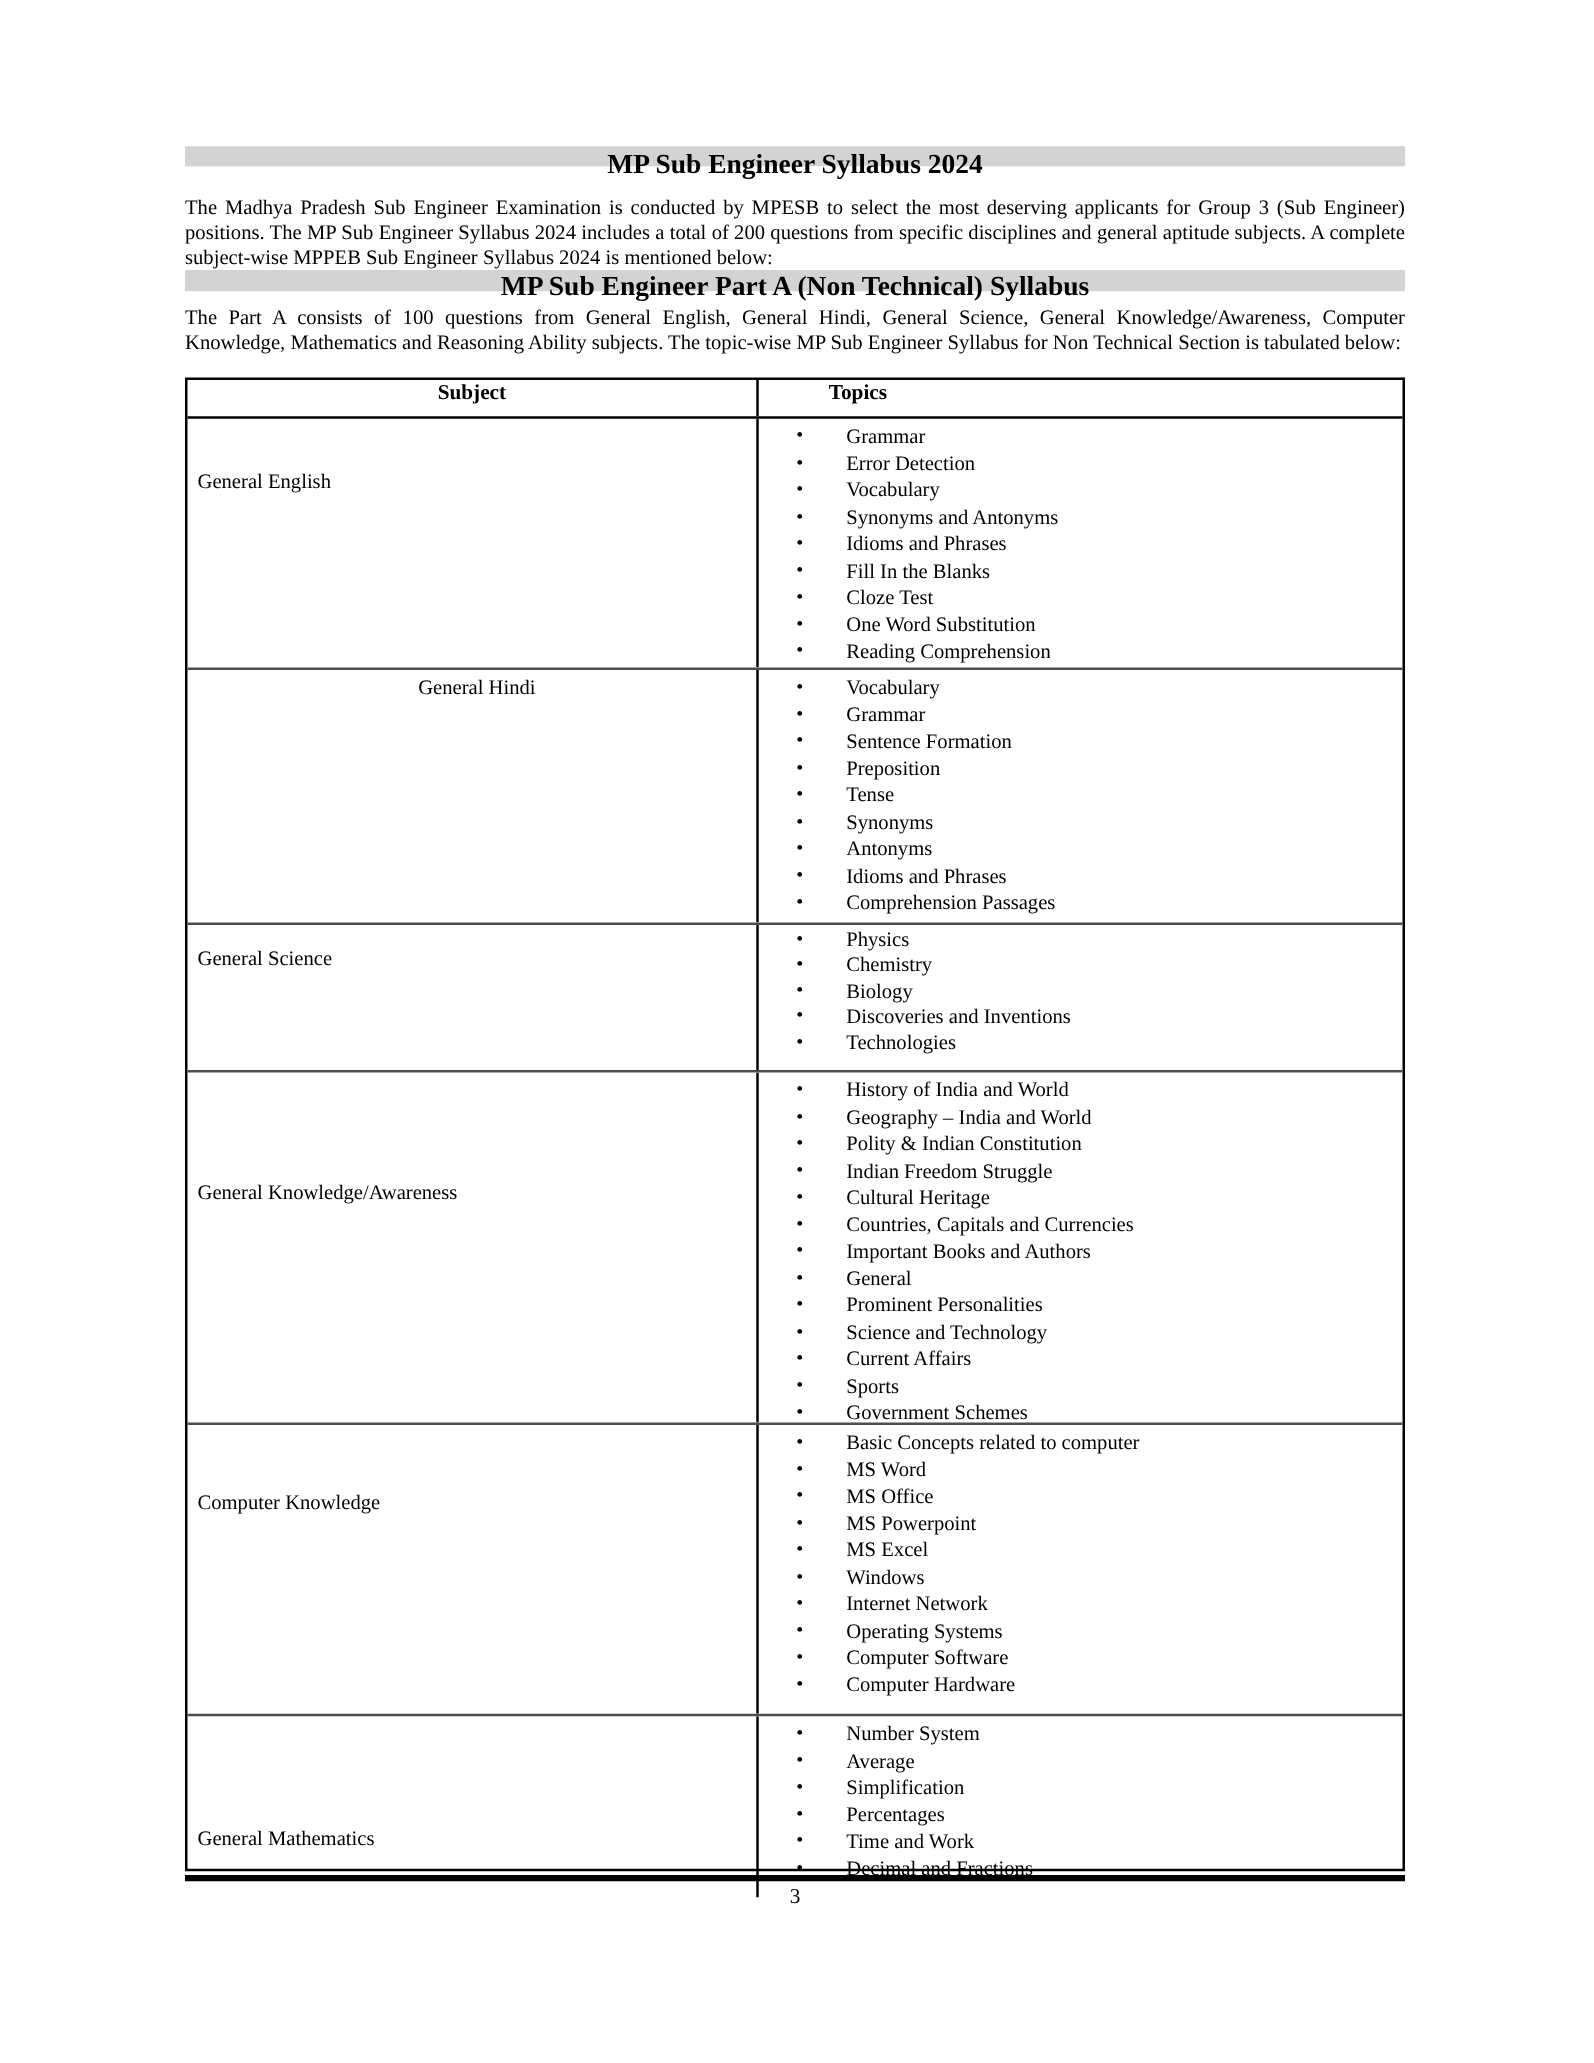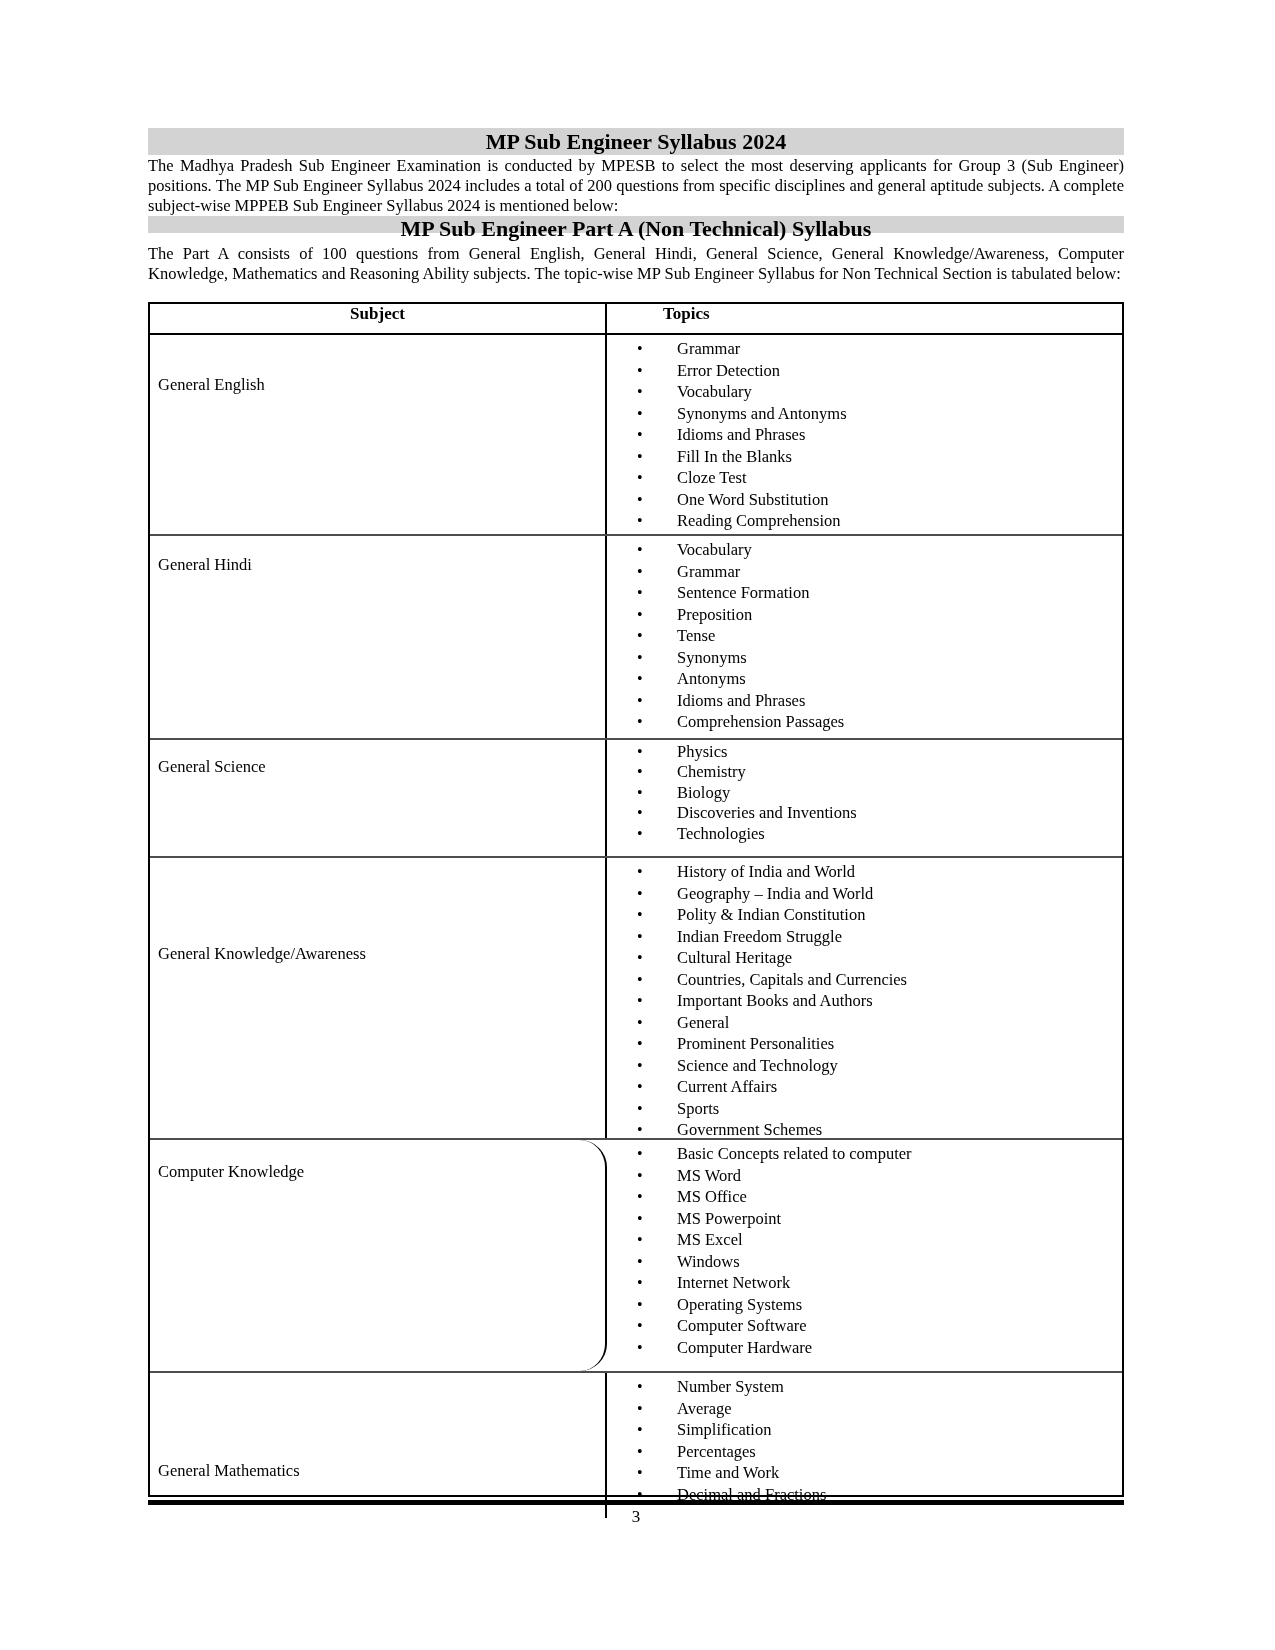--- a/index.html
+++ b/index.html
@@ -13,21 +13,21 @@
     overflow: hidden;
   }
   .abs { position: absolute; left: 148px; width: 976px; }
 
   .heading-bar {
     background: #d3d3d3;
     font-weight: bold;
     text-align: center;
     font-size: 22px;
   }
-  .heading-bar.h1 { top: 128px; height: 27px; line-height: 27px; }
+  .heading-bar.h1 { top: 117px; height: 16px; line-height: 27px; }
   .heading-bar.h2 { top: 216px; height: 17px; line-height: 26px; }
 
   .para {
     margin: 0;
     font-size: 16.5px;
     line-height: 20px;
     text-align: justify;
   }
   .para.p1 { top: 156px; }
   .para.p2 { top: 244px; }
@@ -60,24 +60,24 @@
     font-size: 16.5px;
     line-height: 19px;
   }
   .topics-cell { flex: 1; box-sizing: border-box; }
 
   .header-cell { font-weight: bold; font-size: 17px; line-height: 19px; }
   .subject-header { text-align: center; padding-left: 0; }
   .topics-header { padding-left: 56px; }
 
   .trow.r0 .subject-cell { padding-top: 40px; }
-  .trow.r1 .subject-cell { padding-top: 19px;  }
+  .trow.r1 .subject-cell { padding-top: 4px; text-align: center;  }
   .trow.r2 .subject-cell { padding-top: 17px; }
   .trow.r3 .subject-cell { padding-top: 86px; }
-  .trow.r4 .subject-cell { padding-top: 22px; border-radius: 27px; }
+  .trow.r4 .subject-cell { padding-top: 52px; }
   .trow.r5 .subject-cell { padding-top: 88px; }
 
   ul.topics-list { margin: 0; padding: 3px 0 0 11px; list-style: none; }
   ul.topics-list li {
     position: relative;
     padding-left: 59px;
     font-size: 16.5px;
     line-height: 21.5px;
   }
   ul.topics-list li::before {

